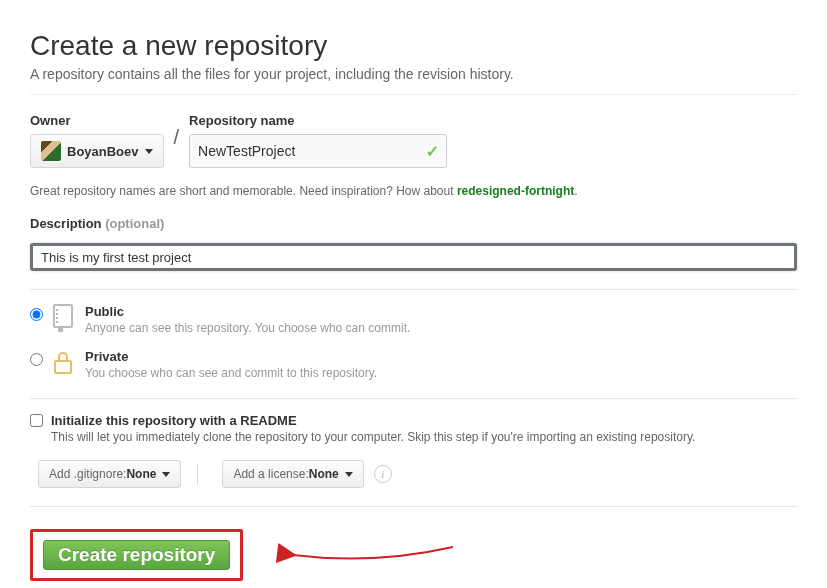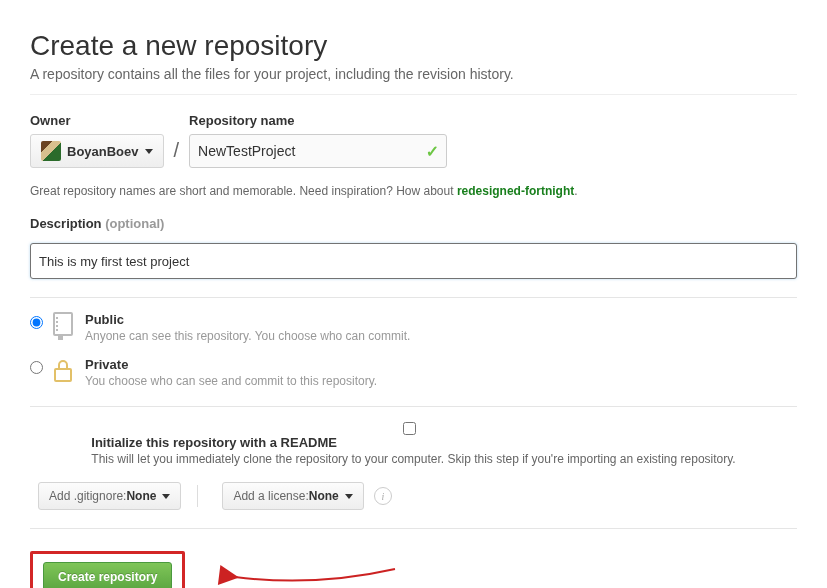--- a/index.html
+++ b/index.html
@@ -30,21 +30,21 @@
     border-top: 1px solid #eee;
     margin: 12px 0 18px 0;
   }
   hr.sep2 {
     border: none;
     border-top: 1px solid #e5e5e5;
     margin: 18px 0 14px 0;
   }
   .row-top {
     display: flex;
-    align-items: flex-end;
+    align-items: center;
   }
   .field-block { display: flex; flex-direction: column; }
   .label {
     font-size: 13px;
     font-weight: bold;
     color: #333;
     margin-bottom: 6px;
   }
   .owner-btn {
     display: inline-flex;
@@ -106,23 +106,23 @@
   .hint {
     color:#666;
     margin-top:16px;
     font-size:12px;
   }
   .hint .suggest { color:#197f1d; font-weight:bold; }
   .desc-label { margin-top:18px; }
   .muted { color:#999; font-weight:bold; }
   .desc-input {
     width:100%;
-    height:36px;
+    height:28px;
     padding: 3px 8px;
-    border:1px solid #737373;
+    border:3px solid #737373;
     border-radius:3px;
     font-size:13px;
     color:#333;
     box-sizing:border-box;
     outline:none;
     box-shadow: 0 0 3px rgba(74,157,216,0.4);
     margin-top:6px;
   }
   .vis-row {
     display:flex;
@@ -133,21 +133,21 @@
     margin:4px 8px 0 0;
   }
   .vis-icon {
     width:24px;
     height:28px;
     margin-right:10px;
     flex-shrink:0;
   }
   .vis-text .t { font-weight:bold; font-size:13px; color:#333; }
   .vis-text .s { color:#999; font-size:12px; margin-top:2px;}
-  .init-row { display:flex; align-items:center;flex-direction:column; }
+  .init-row { display:flex; align-items:flex-start; }
   .init-row input[type=checkbox]{ margin:1px 8px 0 0;}
   .init-text .t{ font-weight:bold; font-size:13px;}
   .init-text .s{ color:#666; font-size:12px; margin-top:2px;}
   .drop-row{ display:flex; align-items:center; margin-top:16px; gap:0;}
   .drop-btn{
     display:inline-flex;
     align-items:center;
     height:28px;
     padding:0 10px;
     border:1px solid #d5d5d5;
@@ -181,21 +181,21 @@
   }
   .create-btn{
     display:inline-flex;
     align-items:center;
     height:30px;
     padding:0 14px;
     border:1px solid #4a993e;
     border-radius:3px;
     background:linear-gradient(#7fc558,#5aa540);
     color:#fff;
-    font-size:12px;
+    font-size:19px;
     font-weight:bold;
     cursor:pointer;
     text-shadow:0 -1px 0 rgba(0,0,0,0.2);
   }
   .bottom-row{
     display:flex;
     align-items:center;
     margin-top:22px;
   }
   .arrow-svg{ margin-left:30px;}

